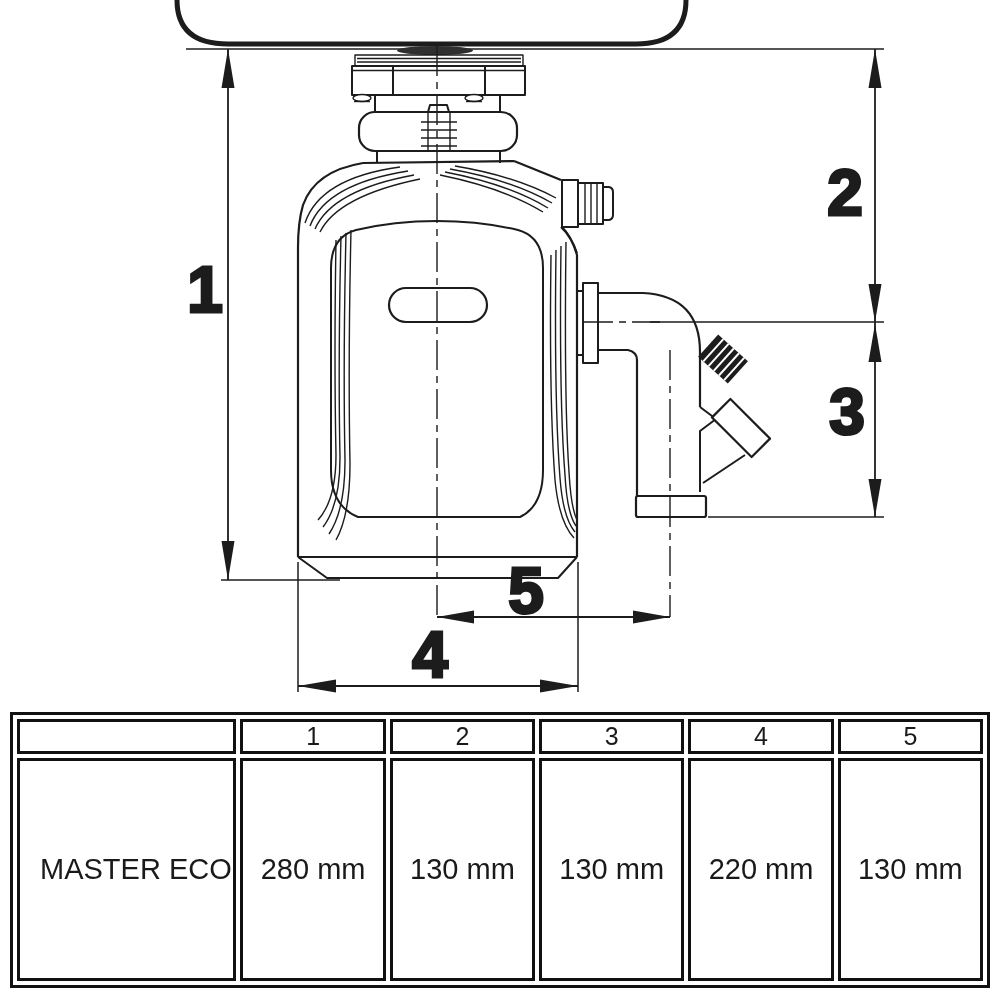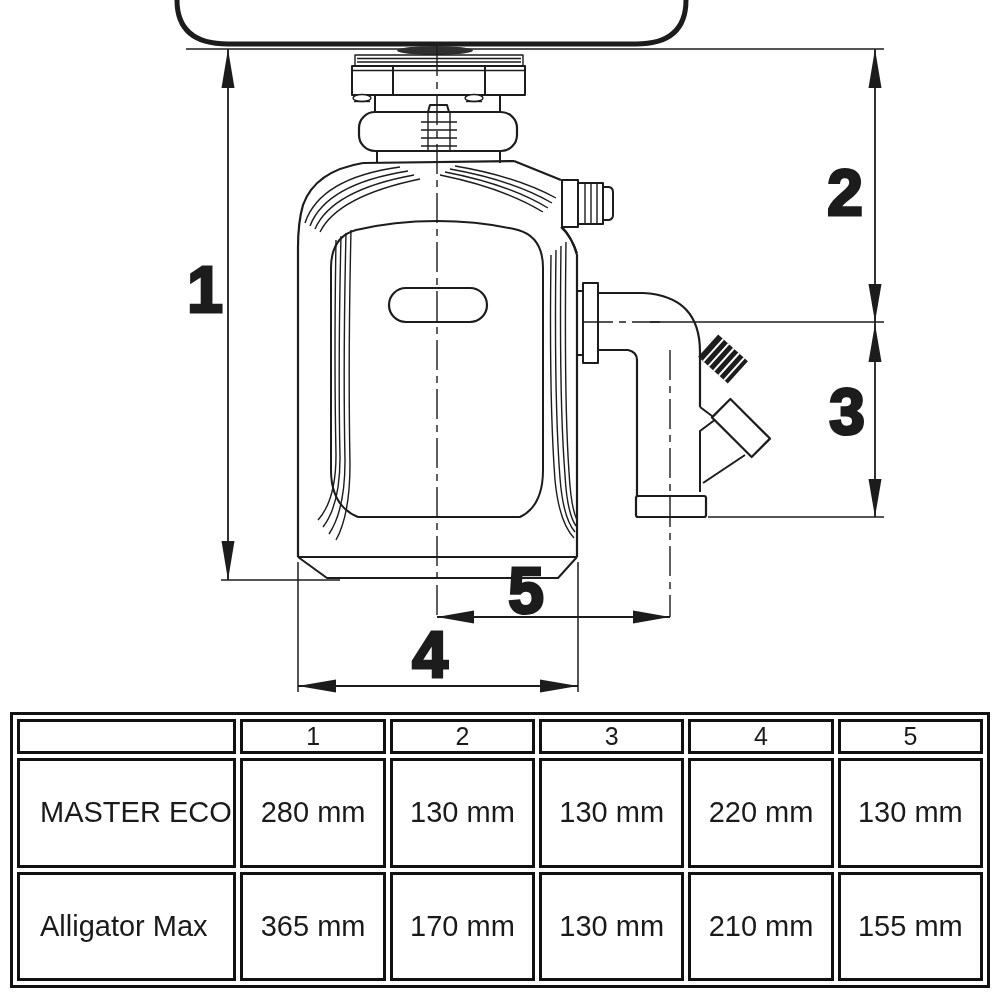--- a/index.html
+++ b/index.html
@@ -211,22 +211,14 @@
   </thead>
   <tbody>
     <tr>
       <td class="model">MASTER ECO</td>
       <td>280 mm</td>
       <td>130 mm</td>
       <td>130 mm</td>
       <td>220 mm</td>
       <td>130 mm</td>
     </tr>
-    <tr>
-      <td class="model">Alligator Max</td>
-      <td>365 mm</td>
-      <td>170 mm</td>
-      <td>130 mm</td>
-      <td>210 mm</td>
-      <td>155 mm</td>
-    </tr>
   </tbody>
 </table>
 
 </body></html>

